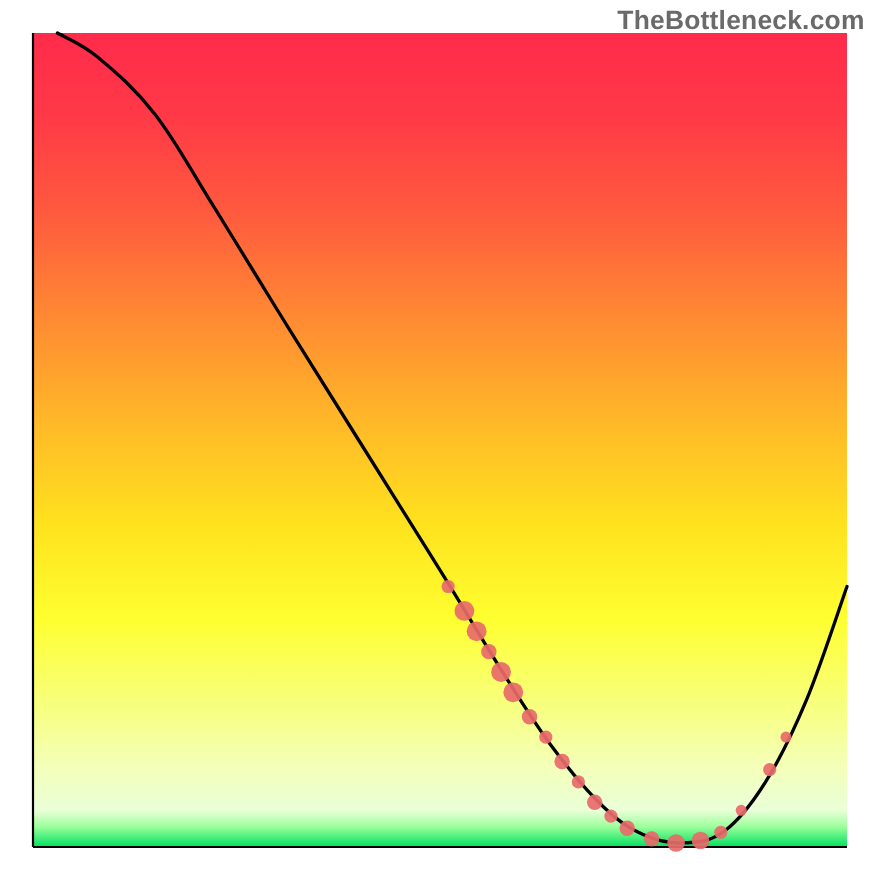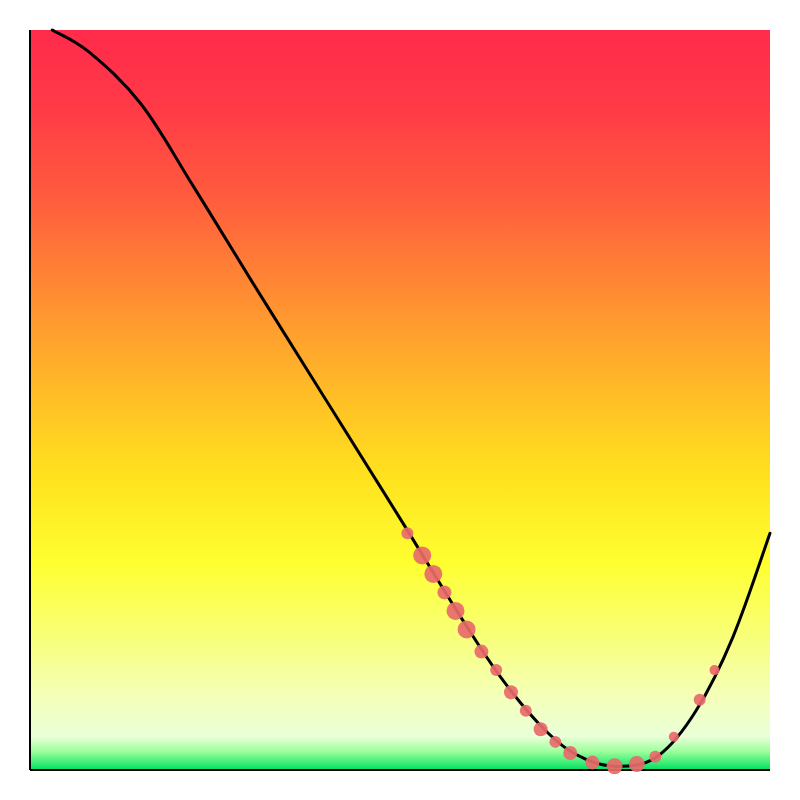--- a/index.html
+++ b/index.html
@@ -28,20 +28,21 @@
   svg {
     position: absolute;
     top: 0;
     left: 0;
   }
 </style>
 </head>
 <body>
 
 <div class="container">
+  <div class="watermark">TheBottleneck.com</div>
   <svg id="chart-svg" width="800" height="800" viewBox="0 0 800 800">
       <defs>
         <linearGradient id="bg-grad" x1="0" y1="0" x2="0" y2="1">
           <stop offset="0%" stop-color="#ff2b4b"></stop>
           <stop offset="10%" stop-color="#ff3947"></stop>
           <stop offset="22%" stop-color="#ff5a3e"></stop>
           <stop offset="35%" stop-color="#ff8a33"></stop>
           <stop offset="48%" stop-color="#ffb928"></stop>
           <stop offset="60%" stop-color="#ffe11e"></stop>
           <stop offset="72%" stop-color="#feff30"></stop>

